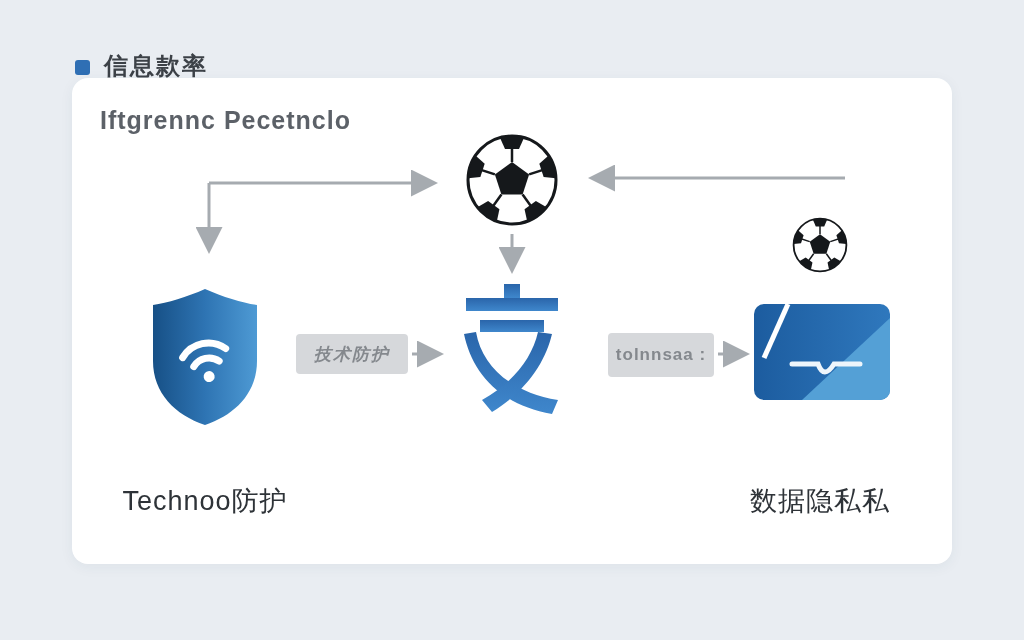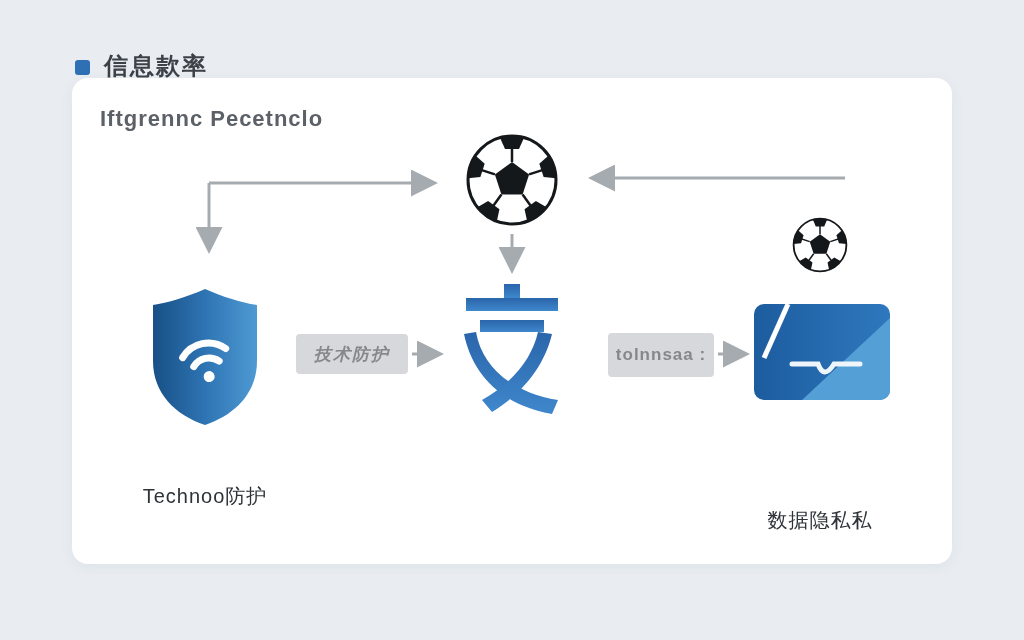--- a/index.html
+++ b/index.html
@@ -16,41 +16,41 @@
   .bullet { width:15px; height:15px; border-radius:3px; background:#2f6fb4; margin-top:3px; }
   .page-title { font-size:24px; font-weight:bold; color:#3c4147; letter-spacing:2px; }
   
   .card {
     position:absolute; left:72px; top:78px; width:880px; height:486px;
     background:#ffffff; border-radius:16px;
     box-shadow:0 3px 14px rgba(40,60,90,.06);
   }
   .card-title {
     position:absolute; left:28px; top:28px;
-    font-size:22px; font-weight:600; color:#5c6168; letter-spacing:1px;
+    font-size:25px; font-weight:600; color:#5c6168; letter-spacing:1px;
   }
   .diagram { position:absolute; left:0; top:0; width:880px; height:486px; }
   
   .chip {
     position:absolute; background:#d6d8db; color:#84888d;
     font-weight:bold; font-size:17px; letter-spacing:2px;
     display:flex; align-items:center; justify-content:center;
     border-radius:4px;
   }
   .chip-left  { left:224px; top:256px; width:112px; height:40px;font-style:italic; }
   .chip-right { left:536px; top:255px; width:106px; height:44px; letter-spacing:1px; }
   
   .caption {
-    position:absolute; top:405px; font-size:20px; color:#2e3338;
+    position:absolute; top:405px; font-size:27px; color:#2e3338;
     letter-spacing:1px; text-align:center;
     display:flex; align-items:center; justify-content:center; gap:6px;
   }
   .caption-left   { left:33px;  width:200px; }
   .caption-middle { left:330px; width:220px; }
-  .caption-right  { left:648px; width:200px;margin-top:24px; }
+  .caption-right  { left:648px; width:200px; }
   .mini-icon {
     display:inline-block; width:18px; height:18px;
     background:#b9bcc0; border:1px solid #9a9ea3; border-radius:4px;
   }
 </style>
 </head>
 <body>
 
 <div class="page">
 

